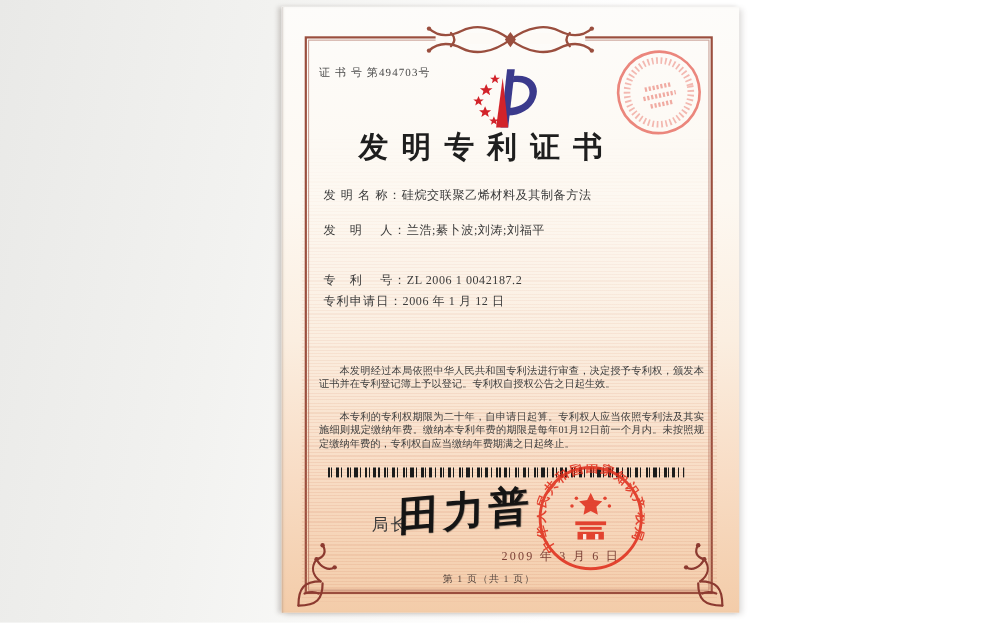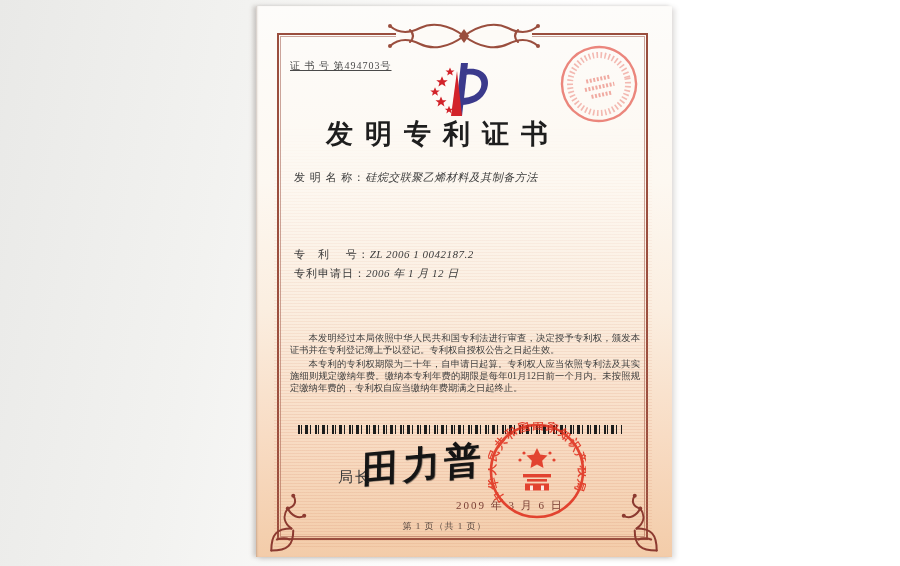--- a/index.html
+++ b/index.html
@@ -33,36 +33,36 @@
     border:2px solid var(--frame_brown);
   }
   .frame::after{
     content:"";position:absolute;inset:1px;border:1px solid rgba(154,78,62,.5);
   }
   .ornament-top{position:absolute;left:50%;top:12px;transform:translateX(-50%);width:196px;height:36px;}
   .flourish{position:absolute;width:64px;height:64px;}
   .flourish.bl{left:8px;top:486px;}
   .flourish.br{left:344px;top:486px;transform:scaleX(-1);}
   .cert-no{
-    position:absolute;left:34px;top:53px;font-size:10px;color:#4a4a4a;letter-spacing:1px;text-decoration:underline;
+    position:absolute;left:34px;top:53px;font-size:10px;color:#4a4a4a;letter-spacing:1px;
   }
   .stamp{position:absolute;left:303px;top:38px;width:80px;height:80px;opacity:.85;transform:rotate(-12deg);}
   .logo{position:absolute;left:174px;top:54px;width:62px;height:62px;}
   .title{
     position:absolute;left:21px;top:110px;width:320px;text-align:center;
     font-size:27px;font-weight:700;color:#1e1e1e;letter-spacing:12px;padding-left:12px;
   }
   .field{position:absolute;left:38px;width:340px;font-size:11px;color:#3a3a3a;white-space:nowrap;}
   .flabel{letter-spacing:1px;}
-  .fvalue{letter-spacing:.5px;font-style:italic;}
+  .fvalue{letter-spacing:.5px;}
   .body-text{
     position:absolute;left:34px;top:326px;width:350px;
     font-size:9.3px;line-height:12px;color:#3d3d3d;text-align:justify;
   }
-  .body-text p{text-indent:2em;margin-bottom:2px;}
+  .body-text p{text-indent:2em;margin-bottom:18px;}
   .barcode{
     position:absolute;left:42px;top:419px;width:324px;height:9px;
     background:repeating-linear-gradient(90deg,
       #1c1c1c 0 2px,transparent 2px 3px,
       #1c1c1c 3px 4px,transparent 4px 7px,
       #1c1c1c 7px 10px,transparent 10px 12px,
       #1c1c1c 12px 13px,transparent 13px 17px);
   }
   .director{position:absolute;left:82px;top:462px;font-size:15px;color:#3a3a3a;letter-spacing:2px;}
   .signature{
@@ -171,20 +171,23 @@
       <use href="#st" transform="translate(5,32) scale(0.95)"></use>
       <use href="#st" transform="translate(11,42) scale(1.1)"></use>
       <use href="#st" transform="translate(19,50) scale(0.85)"></use>
     </svg>
   </div>
 
   <div class="title">发明专利证书</div>
 
   <div class="field" style="top:164px">
     <span class="flabel">发 明 名 称：</span><span class="fvalue">硅烷交联聚乙烯材料及其制备方法</span>
+  </div>
+  <div class="field" style="top:196px">
+    <span class="flabel">发　明　 人：</span><span class="fvalue">兰浩;綦卜波;刘涛;刘福平</span>
   </div>
   <div class="field" style="top:241px">
     <span class="flabel">专　利　 号：</span><span class="fvalue">ZL 2006 1 0042187.2</span>
   </div>
   <div class="field" style="top:260px">
     <span class="flabel">专利申请日：</span><span class="fvalue">2006 年 1 月 12 日</span>
   </div>
 
   <div class="body-text">
     <p>本发明经过本局依照中华人民共和国专利法进行审查，决定授予专利权，颁发本证书并在专利登记簿上予以登记。专利权自授权公告之日起生效。</p>

